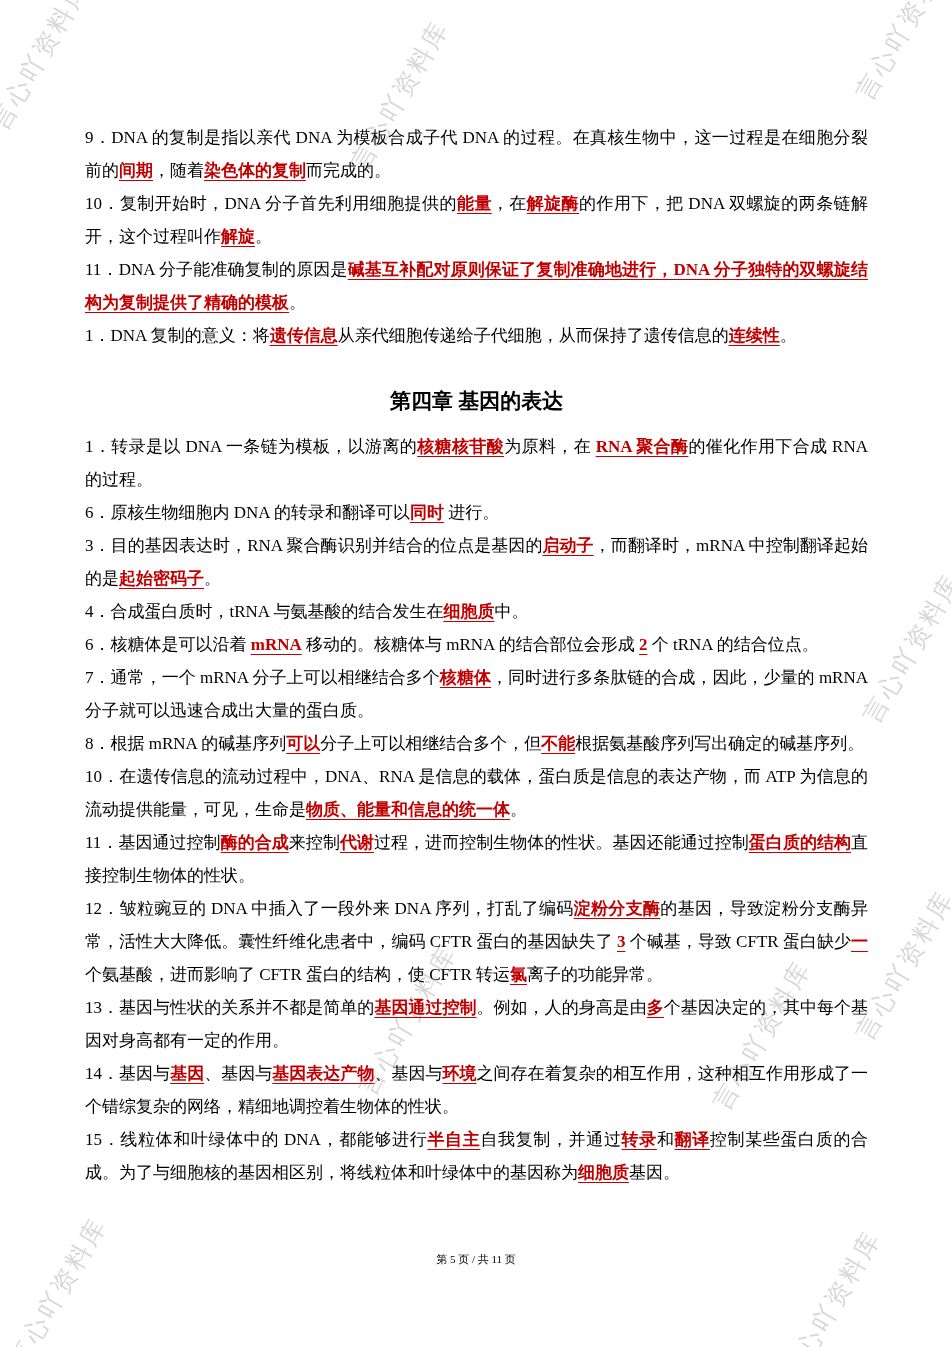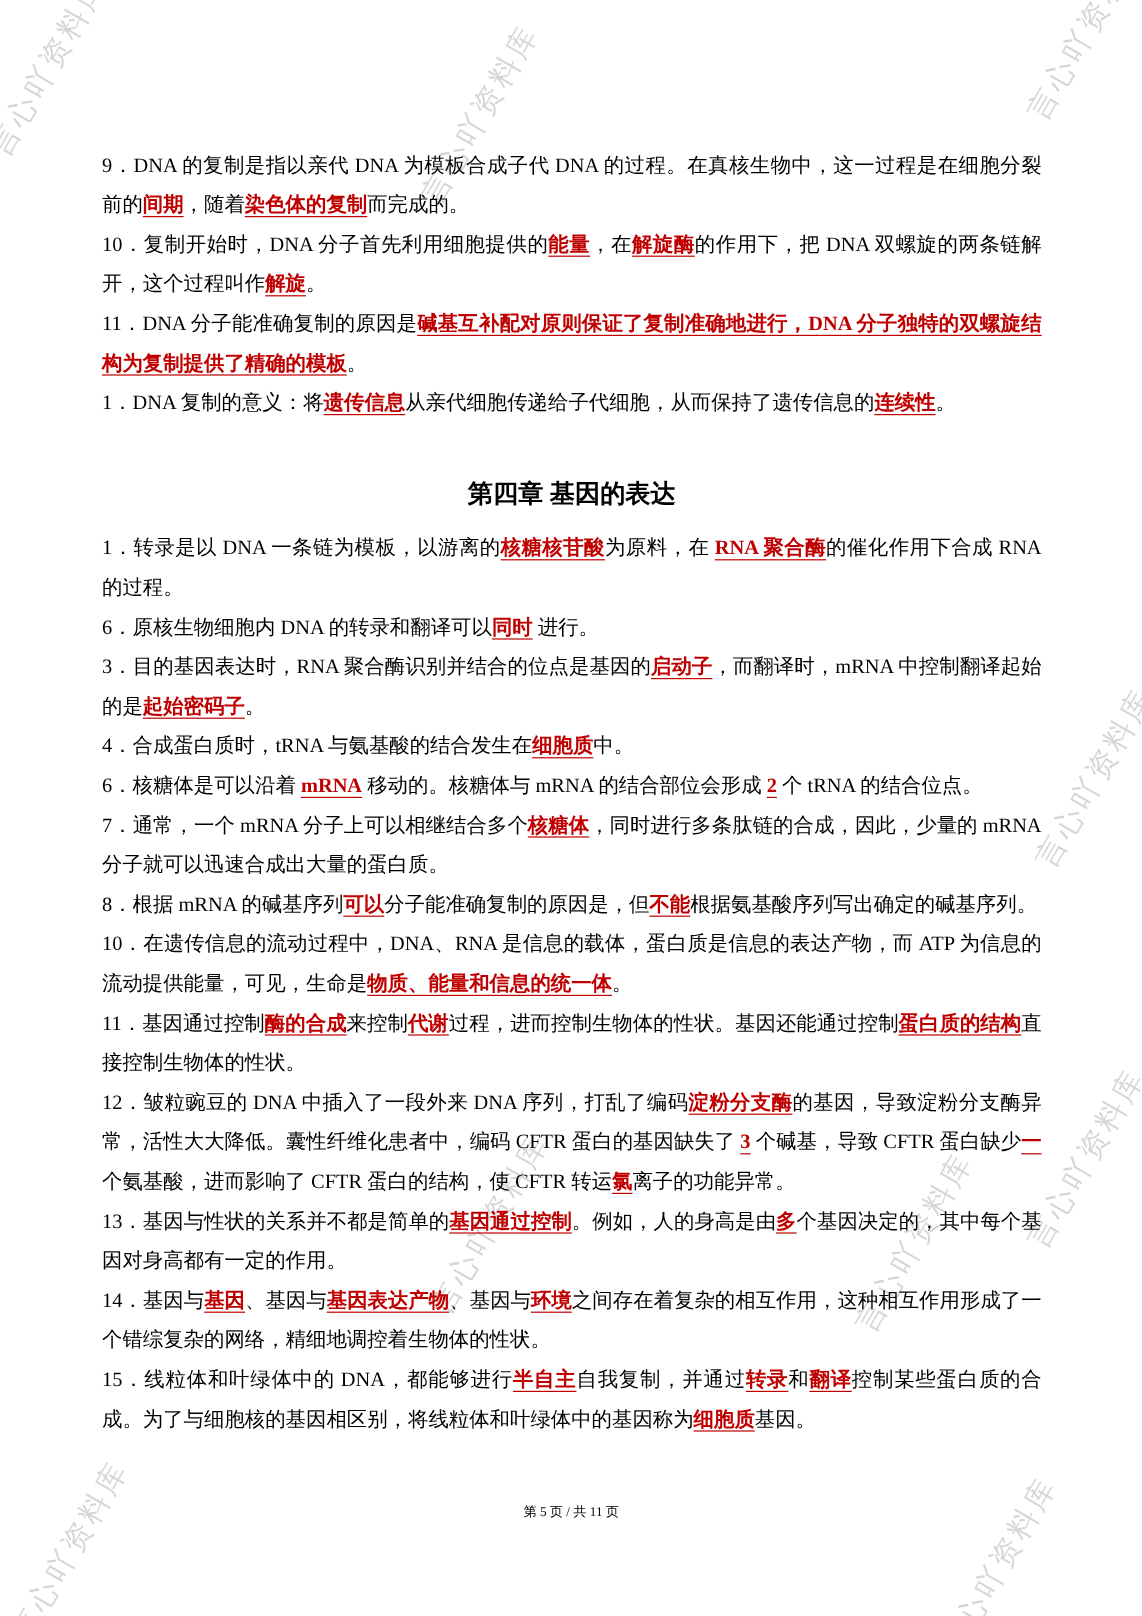--- a/index.html
+++ b/index.html
@@ -42,21 +42,21 @@
     line-height: 33px;
     text-align: justify;
     z-index: 2;
   }
   .para { margin: 0; font-weight: normal; }
   .chapter-heading {
     text-align: center;
     font-weight: bold;
     font-size: 21px;
     line-height: 34px;
-    margin-top: 42px;
+    margin-top: 32px;
     margin-bottom: 12px;
   }
   .hl {
     color: #c00000;
     font-weight: bold;
     text-decoration: underline;
     text-underline-offset: 4px;
   }
   .footer {
     position: absolute;
@@ -88,21 +88,21 @@
       <p class="para"><span>10．复制开始时，DNA 分子首先利用细胞提供的</span><span class="hl">能量</span><span>，在</span><span class="hl">解旋酶</span><span>的作用下，把 DNA 双螺旋的两条链解开，这个过程叫作</span><span class="hl">解旋</span><span>。</span></p>
       <p class="para"><span>11．DNA 分子能准确复制的原因是</span><span class="hl">碱基互补配对原则保证了复制准确地进行，DNA 分子独特的双螺旋结构为复制提供了精确的模板</span><span>。</span></p>
       <p class="para"><span>1．DNA 复制的意义：将</span><span class="hl">遗传信息</span><span>从亲代细胞传递给子代细胞，从而保持了遗传信息的</span><span class="hl">连续性</span><span>。</span></p>
       <h2 class="chapter-heading"><span>第四章 基因的表达</span></h2>
       <p class="para"><span>1．转录是以 DNA 一条链为模板，以游离的</span><span class="hl">核糖核苷酸</span><span>为原料，在 </span><span class="hl">RNA 聚合酶</span><span>的催化作用下合成 RNA 的过程。</span></p>
       <p class="para"><span>6．原核生物细胞内 DNA 的转录和翻译可以</span><span class="hl">同时</span><span> 进行。</span></p>
       <p class="para"><span>3．目的基因表达时，RNA 聚合酶识别并结合的位点是基因的</span><span class="hl">启动子</span><span>，而翻译时，mRNA 中控制翻译起始的是</span><span class="hl">起始密码子</span><span>。</span></p>
       <p class="para"><span>4．合成蛋白质时，tRNA 与氨基酸的结合发生在</span><span class="hl">细胞质</span><span>中。</span></p>
       <p class="para"><span>6．核糖体是可以沿着 </span><span class="hl">mRNA</span><span> 移动的。核糖体与 mRNA 的结合部位会形成 </span><span class="hl">2</span><span> 个 tRNA 的结合位点。</span></p>
       <p class="para"><span>7．通常，一个 mRNA 分子上可以相继结合多个</span><span class="hl">核糖体</span><span>，同时进行多条肽链的合成，因此，少量的 mRNA 分子就可以迅速合成出大量的蛋白质。</span></p>
-      <p class="para"><span>8．根据 mRNA 的碱基序列</span><span class="hl">可以</span><span>分子能准确复制的原因是，但</span><span class="hl">不能</span><span>根据氨基酸序列写出确定的碱基序列。</span></p>
+      <p class="para"><span>8．根据 mRNA 的碱基序列</span><span class="hl">可以</span><span>分子上可以相继结合多个，但</span><span class="hl">不能</span><span>根据氨基酸序列写出确定的碱基序列。</span></p>
       <p class="para"><span>10．在遗传信息的流动过程中，DNA、RNA 是信息的载体，蛋白质是信息的表达产物，而 ATP 为信息的流动提供能量，可见，生命是</span><span class="hl">物质、能量和信息的统一体</span><span>。</span></p>
       <p class="para"><span>11．基因通过控制</span><span class="hl">酶的合成</span><span>来控制</span><span class="hl">代谢</span><span>过程，进而控制生物体的性状。基因还能通过控制</span><span class="hl">蛋白质的结构</span><span>直接控制生物体的性状。</span></p>
       <p class="para"><span>12．皱粒豌豆的 DNA 中插入了一段外来 DNA 序列，打乱了编码</span><span class="hl">淀粉分支酶</span><span>的基因，导致淀粉分支酶异常，活性大大降低。囊性纤维化患者中，编码 CFTR 蛋白的基因缺失了 </span><span class="hl">3</span><span> 个碱基，导致 CFTR 蛋白缺少</span><span class="hl">一</span><span>个氨基酸，进而影响了 CFTR 蛋白的结构，使 CFTR 转运</span><span class="hl">氯</span><span>离子的功能异常。</span></p>
       <p class="para"><span>13．基因与性状的关系并不都是简单的</span><span class="hl">基因通过控制</span><span>。例如，人的身高是由</span><span class="hl">多</span><span>个基因决定的，其中每个基因对身高都有一定的作用。</span></p>
       <p class="para"><span>14．基因与</span><span class="hl">基因</span><span>、基因与</span><span class="hl">基因表达产物</span><span>、基因与</span><span class="hl">环境</span><span>之间存在着复杂的相互作用，这种相互作用形成了一个错综复杂的网络，精细地调控着生物体的性状。</span></p>
       <p class="para"><span>15．线粒体和叶绿体中的 DNA，都能够进行</span><span class="hl">半自主</span><span>自我复制，并通过</span><span class="hl">转录</span><span>和</span><span class="hl">翻译</span><span>控制某些蛋白质的合成。为了与细胞核的基因相区别，将线粒体和叶绿体中的基因称为</span><span class="hl">细胞质</span><span>基因。</span></p>
     </div>
 
   <div class="footer">第 5 页 / 共 11 页</div>
 

